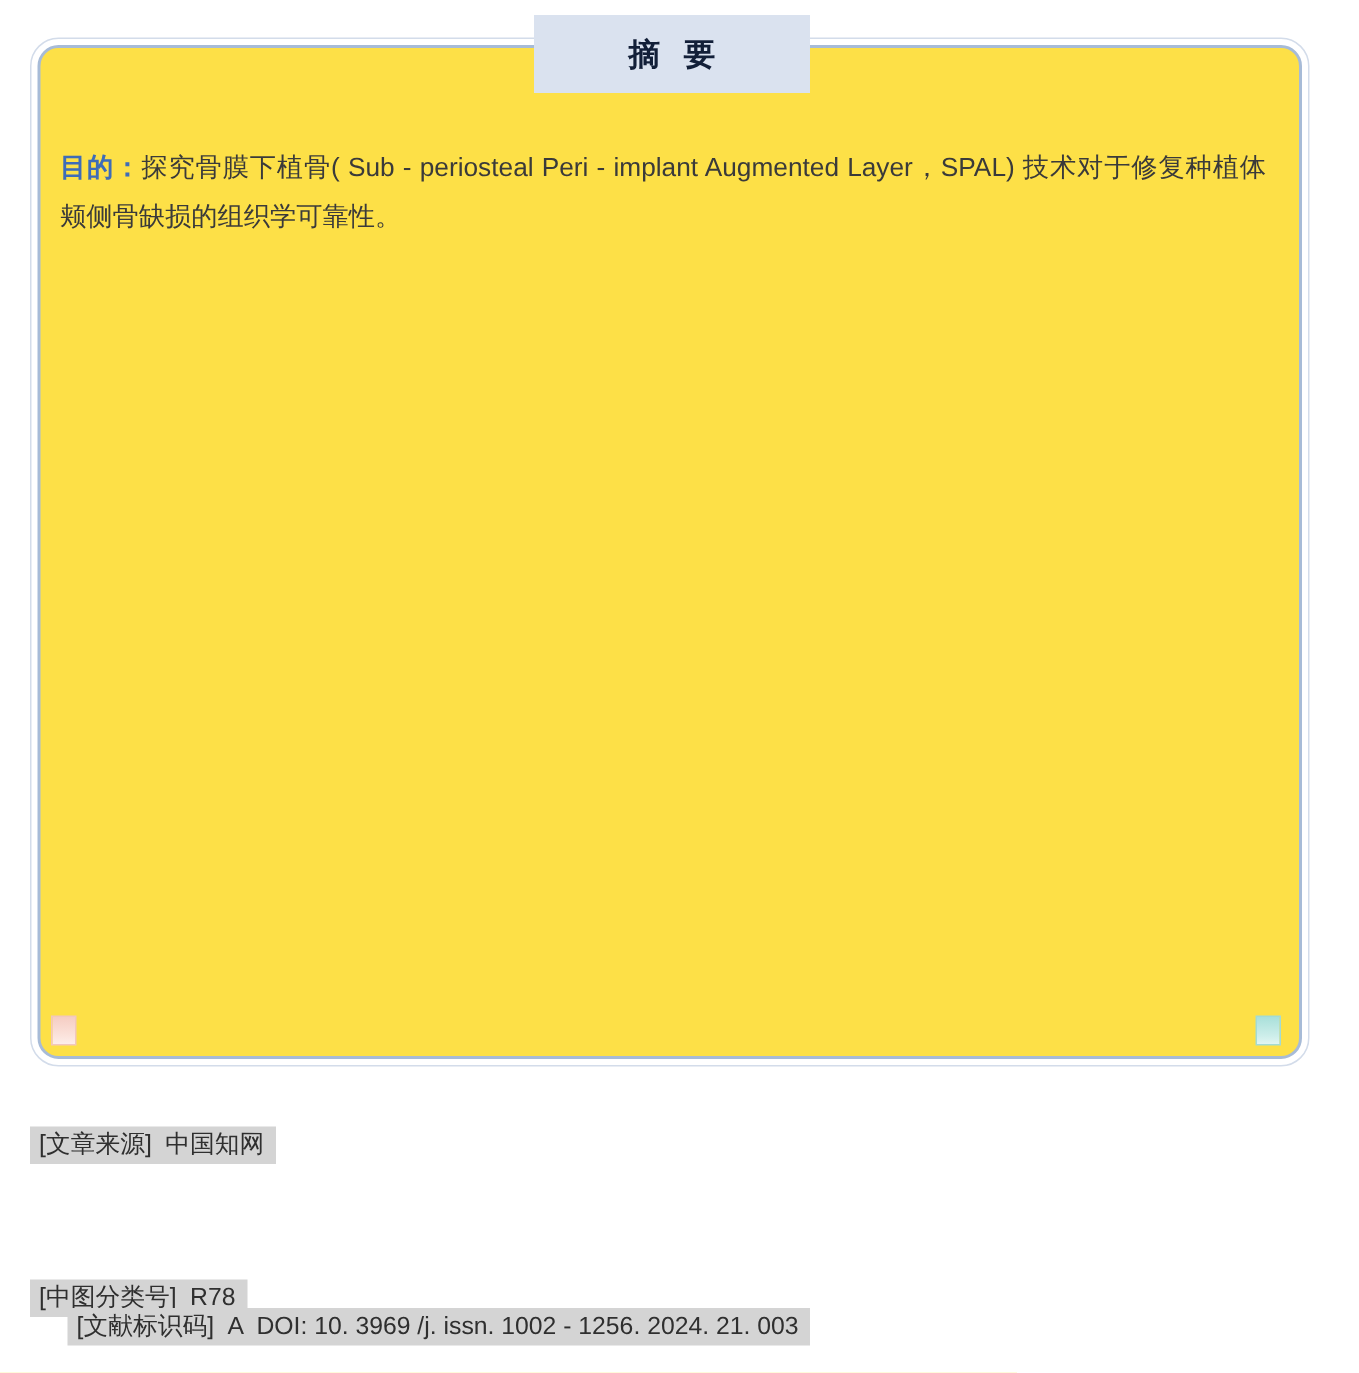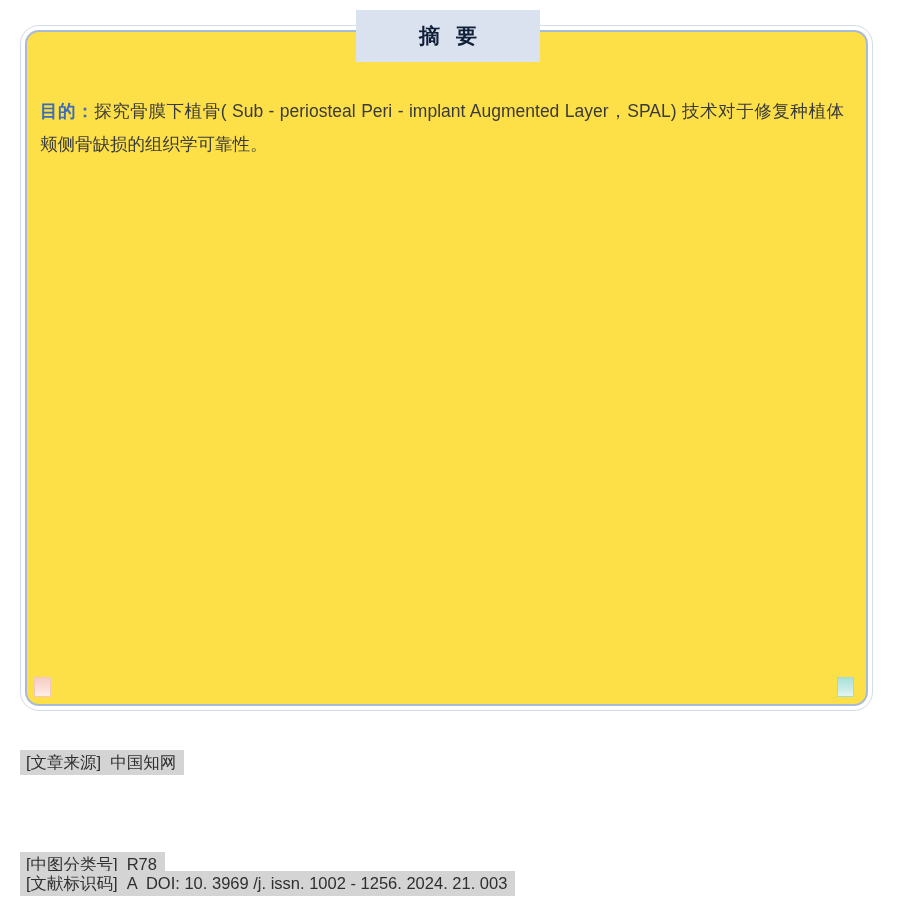--- a/index.html
+++ b/index.html
@@ -88,21 +88,21 @@
   }
   .meta-row .hl {
     background: #d4d4d4;
     padding: 3px 8px 4px 6px;
     white-space: pre-wrap;
     text-align: center;
   }
   .meta-row .val { margin-left: 9px; white-space: pre-wrap; }
   .meta-row.r1 { top: 752px; }
   .meta-row.r2 { top: 817px; margin-top: 37px; }
-  .meta-row.r3 { top: 873px; }
+  .meta-row.r3 { top: 873px; margin-left: 25px; }
 </style>
 </head>
 <body>
 
 <div class="page">
 
   <div class="abs-header">摘 要</div>
 
   <div class="abs-box">
     <div class="abs-content">

